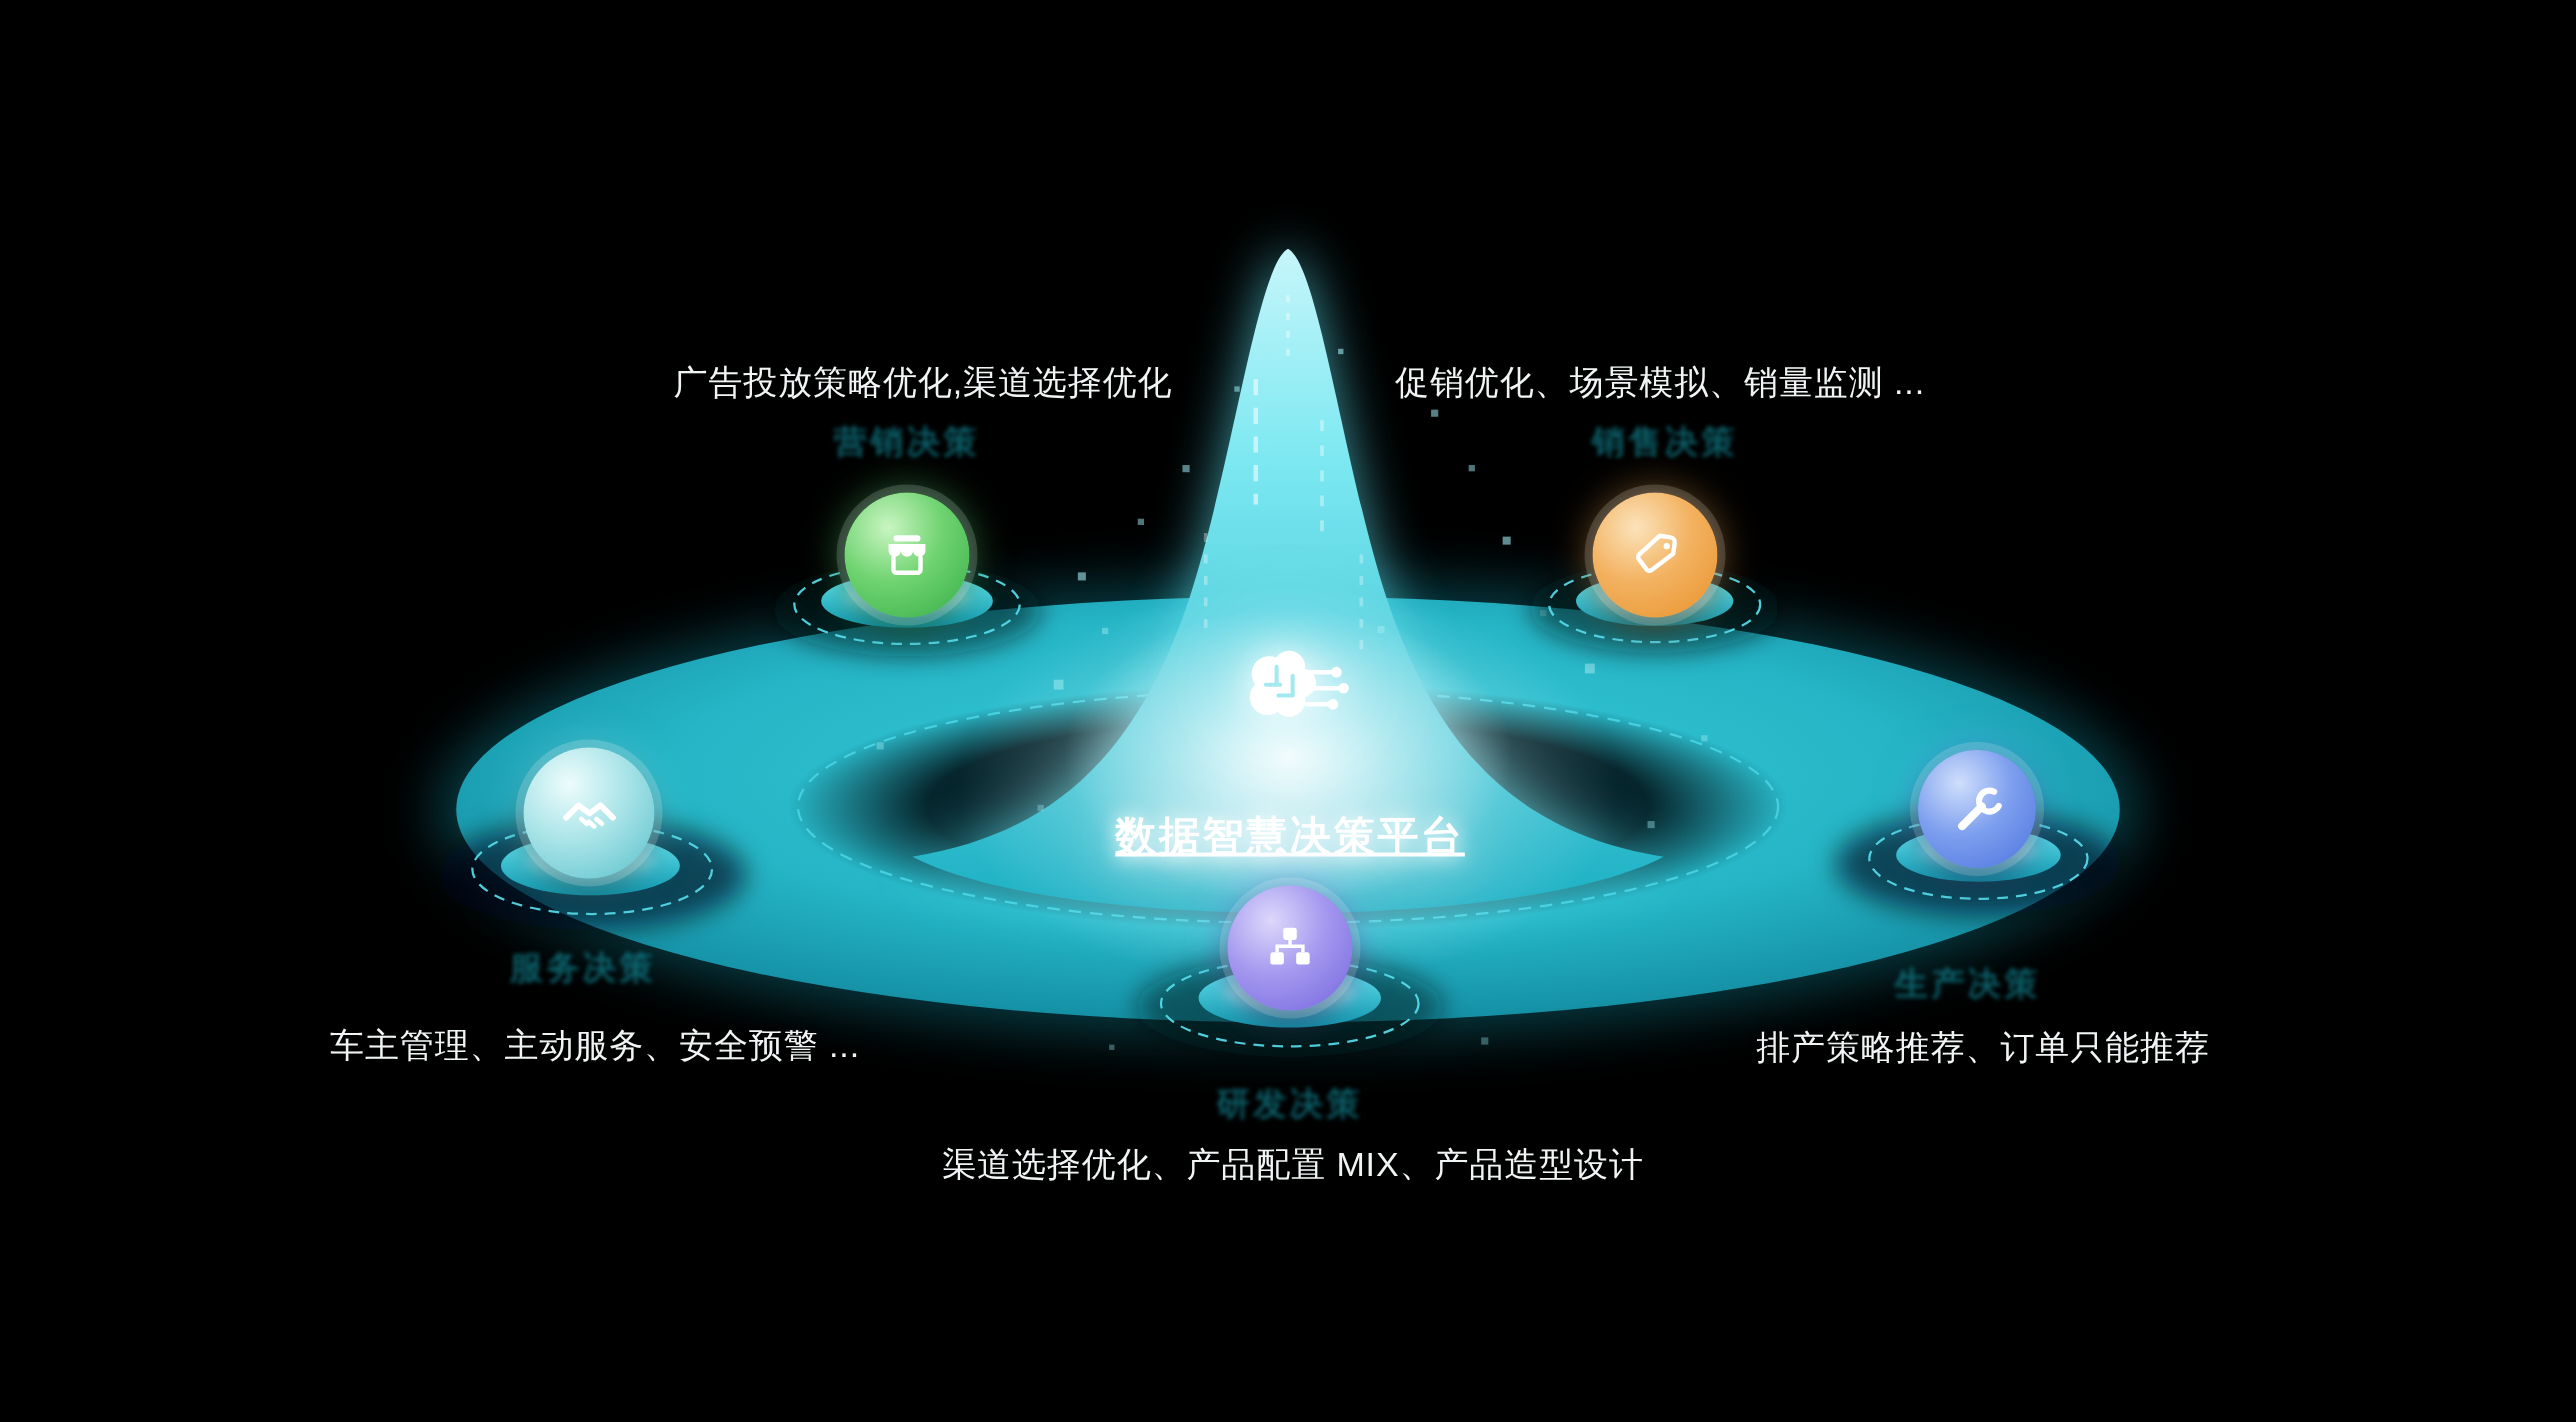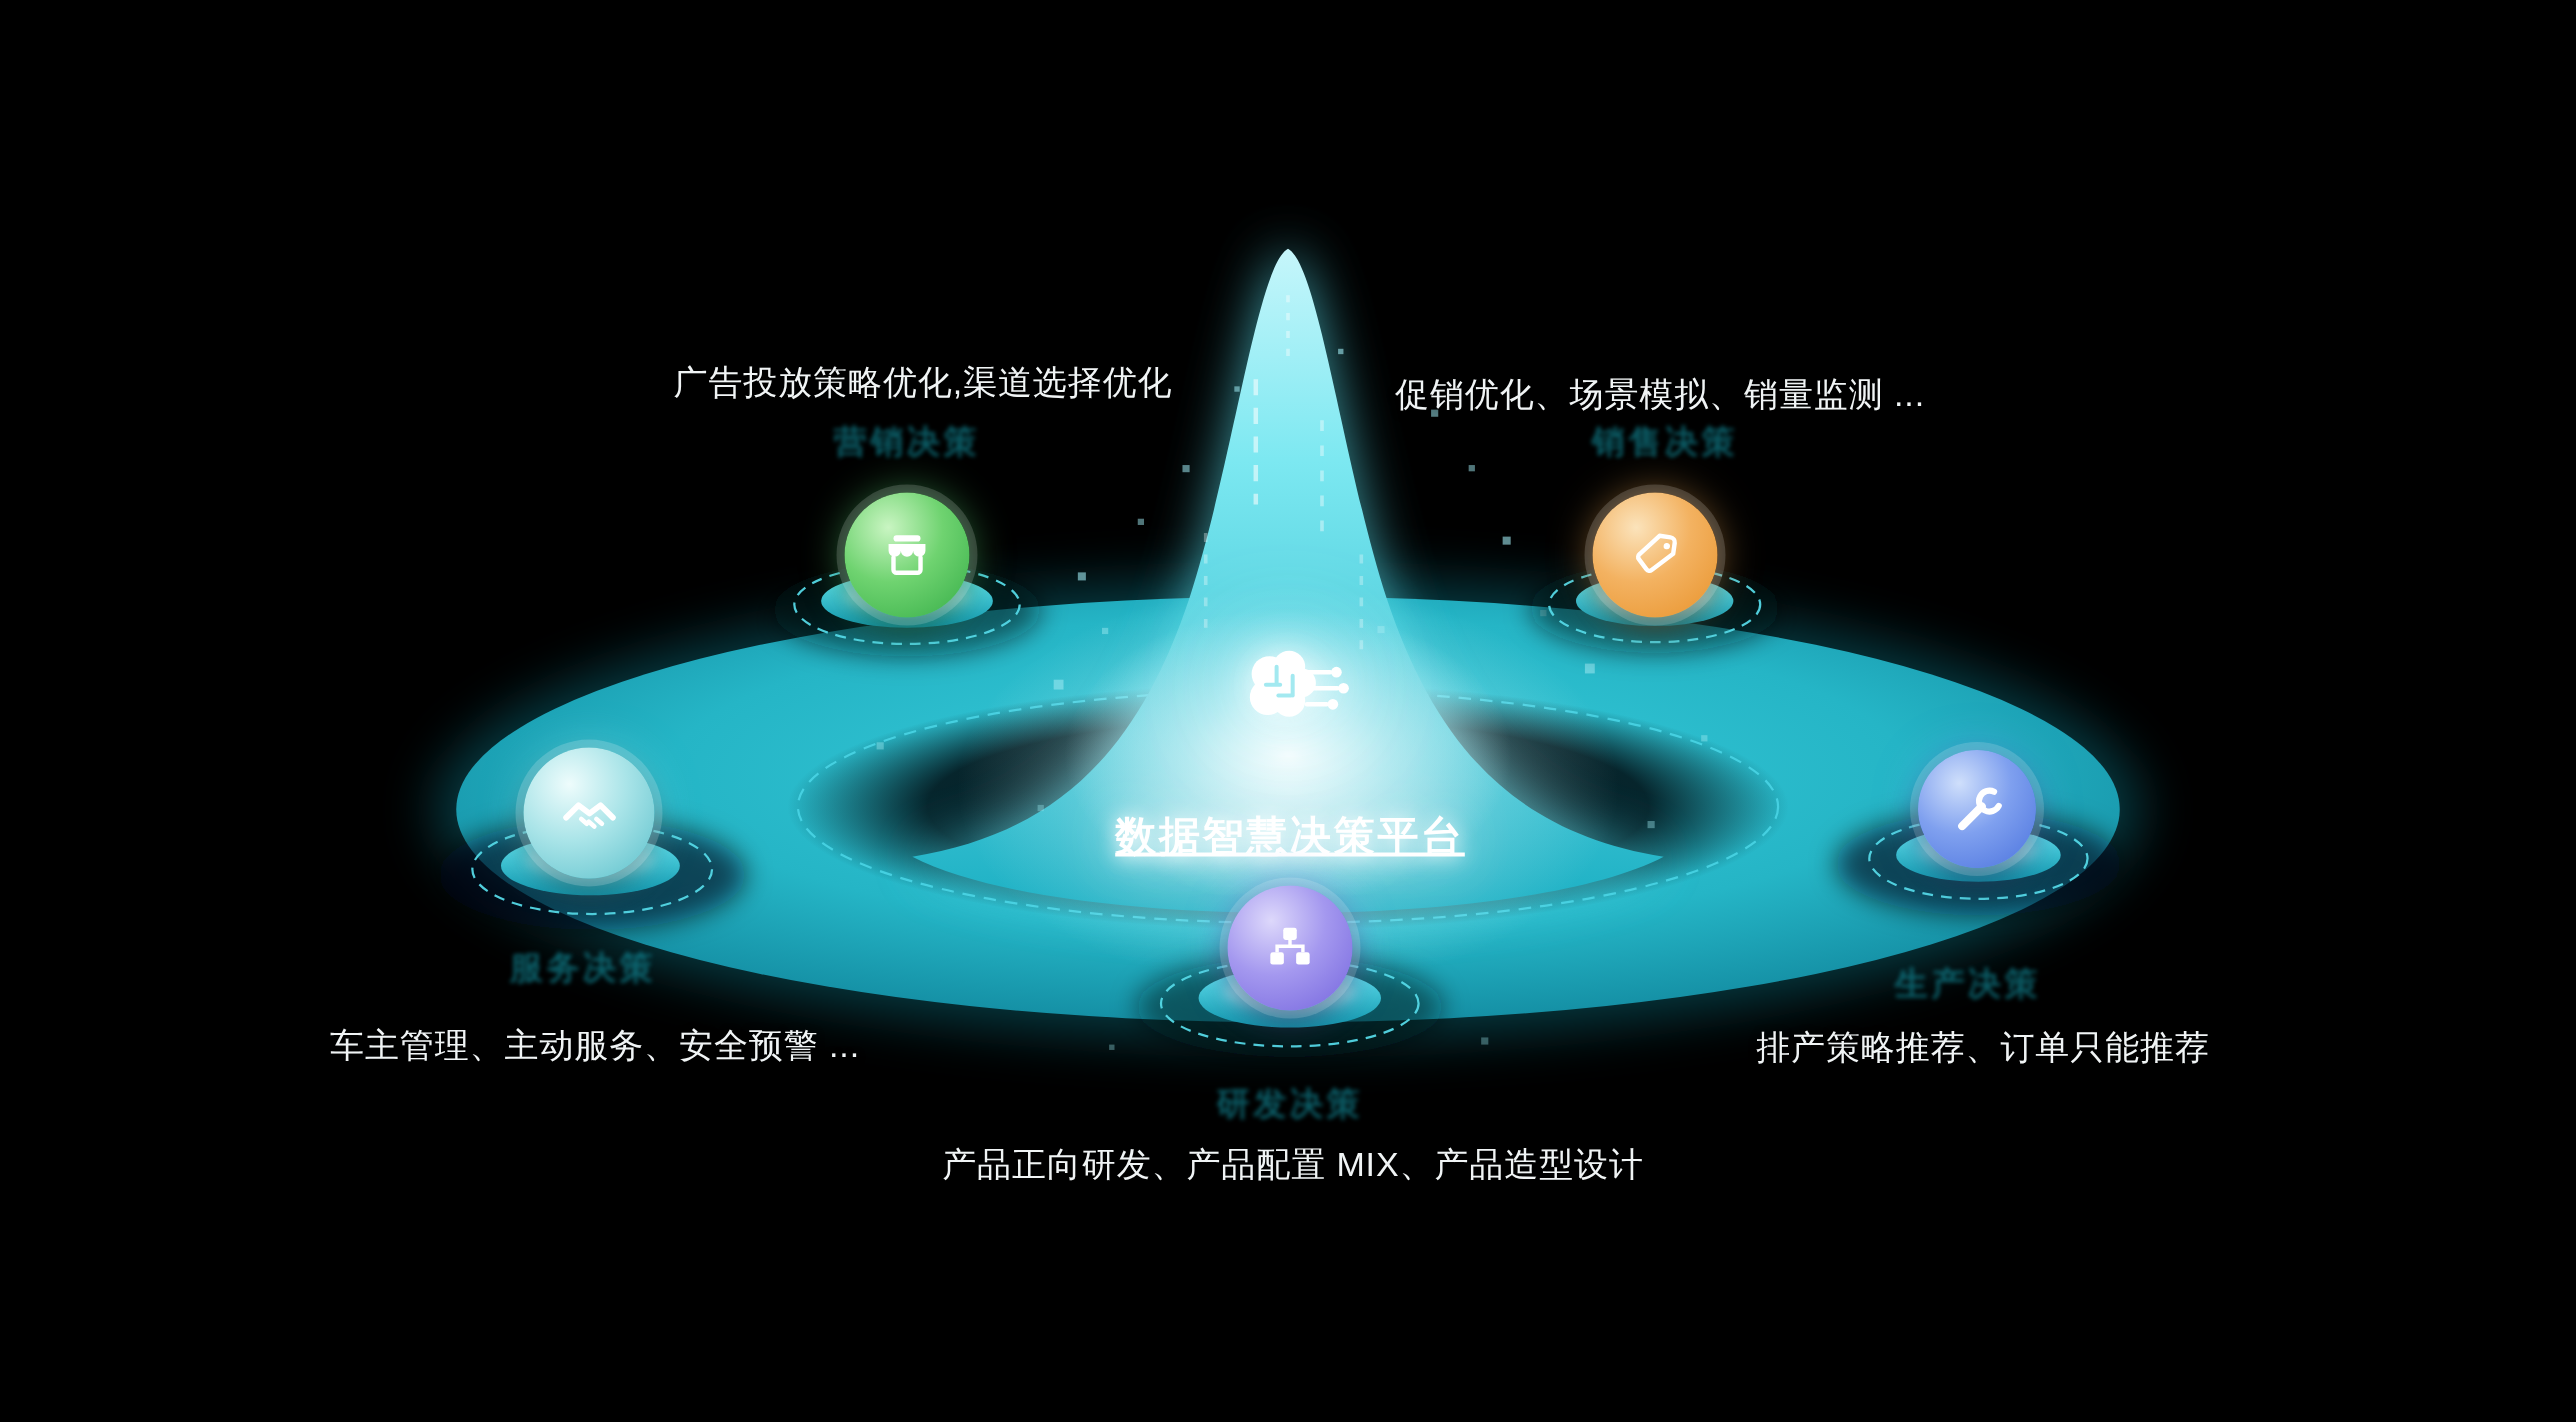--- a/index.html
+++ b/index.html
@@ -16,21 +16,21 @@
 
   
   .desc{position:absolute;transform:translate(-50%,-50%);white-space:nowrap;
     font-size:34px;font-weight:500;color:#f0f4f5;letter-spacing:0.9px;
     text-shadow:0 1.8px 9px rgba(0,0,0,.65);}
   .nlabel{position:absolute;transform:translate(-50%,-50%);white-space:nowrap;
     font-size:33px;font-weight:700;color:#17b9cc;letter-spacing:3.6px;
     opacity:.5;filter:blur(2.3px);}
 
   .desc-marketing{left:923px;top:383px;}   .label-marketing{left:907px;top:442px;}
-  .desc-sales{left:1660px;top:383px;margin-top:12px;}       .label-sales{left:1665px;top:442px;}
+  .desc-sales{left:1660px;top:383px;}       .label-sales{left:1665px;top:442px;}
   .desc-service{left:595px;top:1030px;margin-top:16px;}     .label-service{left:583px;top:968px;}
   .desc-production{left:1983px;top:1036px;margin-top:12px;} .label-production{left:1968px;top:984px;}
   .desc-rnd{left:1293px;top:1165px;}        .label-rnd{left:1290px;top:1104px;}
 
   
   .node-icon{position:absolute;transform:translate(-50%,-50%);border-radius:50%;
     display:flex;align-items:center;justify-content:center;}
   .ic-marketing{left:907px;top:555px;width:125px;height:125px;
     background:radial-gradient(circle at 35% 28%,#c9f5c2,#6fd370 45%,#35ad47 100%);
     box-shadow:0 0 0 8px rgba(255,255,255,.16),0 0 41px rgba(90,220,120,.55),0 12.5px 27px rgba(0,0,0,.45);}
@@ -233,21 +233,21 @@
 
   <div class="desc desc-production">排产策略推荐、订单只能推荐</div>
   <div class="nlabel label-production">生产决策</div>
   <div class="node-icon ic-production">
     <svg class="glyph" viewBox="0 0 48 48">
       <path d="M37.5 9.5 a8.5 8.5 0 1 0 3.8 11.6" fill="none" stroke="#fff" stroke-width="5" stroke-linecap="round"></path>
       <path d="M27.5 21.5 L11.5 37.5" stroke="#fff" stroke-width="6.5" stroke-linecap="round"></path>
     </svg>
   </div>
 
-  <div class="desc desc-rnd">产品正向研发、产品配置 MIX、产品造型设计</div>
+  <div class="desc desc-rnd">渠道选择优化、产品配置 MIX、产品造型设计</div>
   <div class="nlabel label-rnd">研发决策</div>
   <div class="node-icon ic-rnd">
     <svg class="glyph" viewBox="0 0 48 48">
       <rect x="18.5" y="7.5" width="11" height="10" rx="2" fill="#fff"></rect>
       <path d="M24 17.5 v5 M13.5 27.5 v-5 h21 v5" stroke="#fff" stroke-width="2.8" fill="none"></path>
       <rect x="8" y="27.5" width="11" height="10" rx="2" fill="#fff"></rect>
       <rect x="29" y="27.5" width="11" height="10" rx="2" fill="#fff"></rect>
     </svg>
   </div>
 

